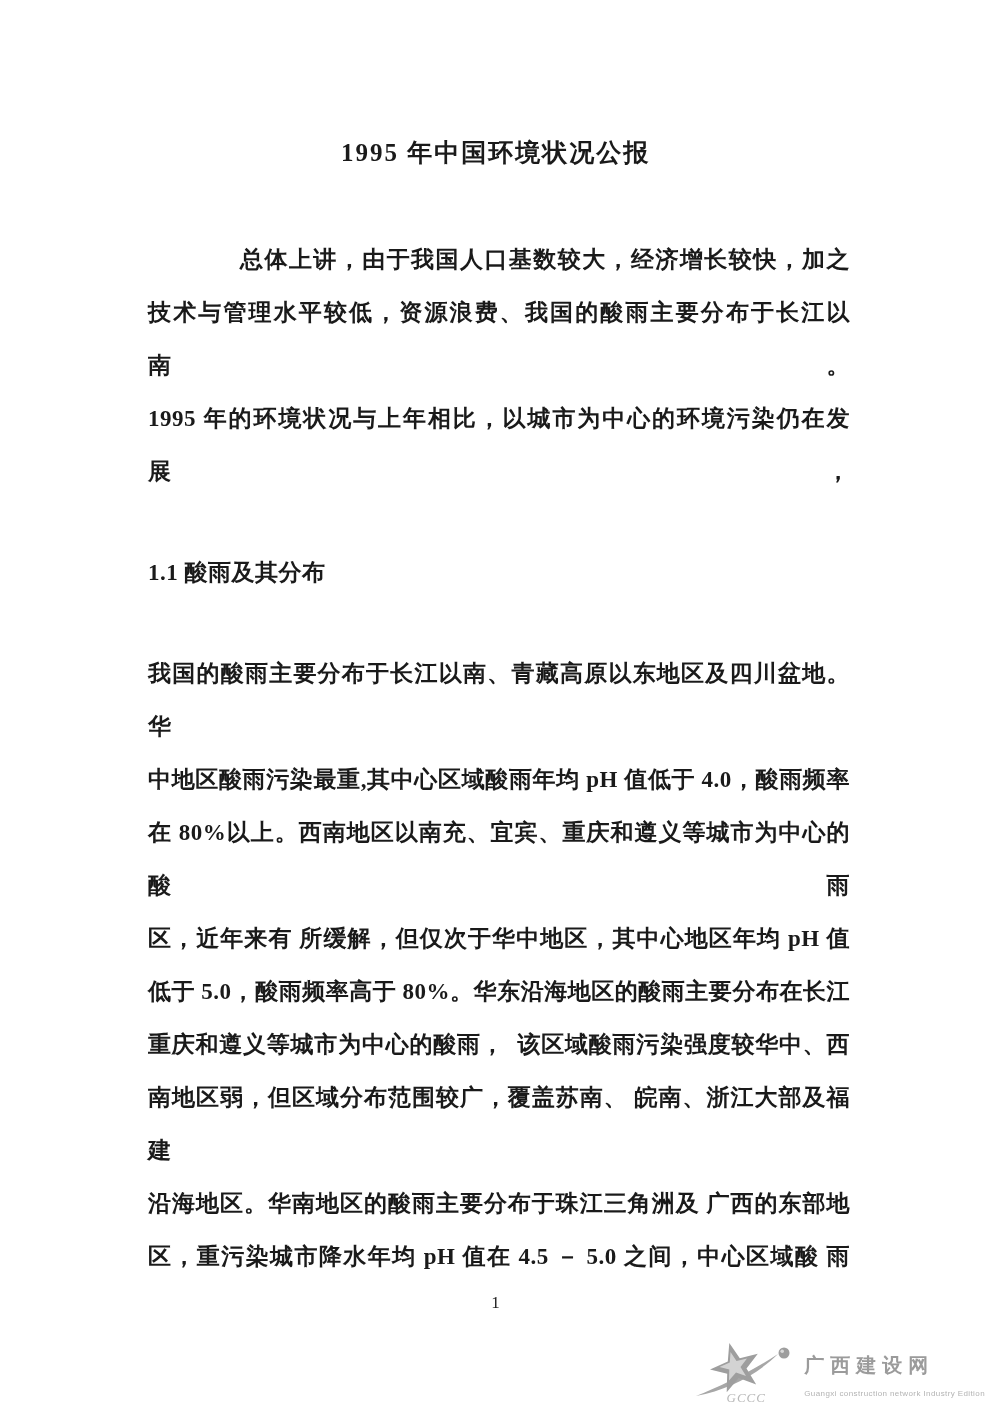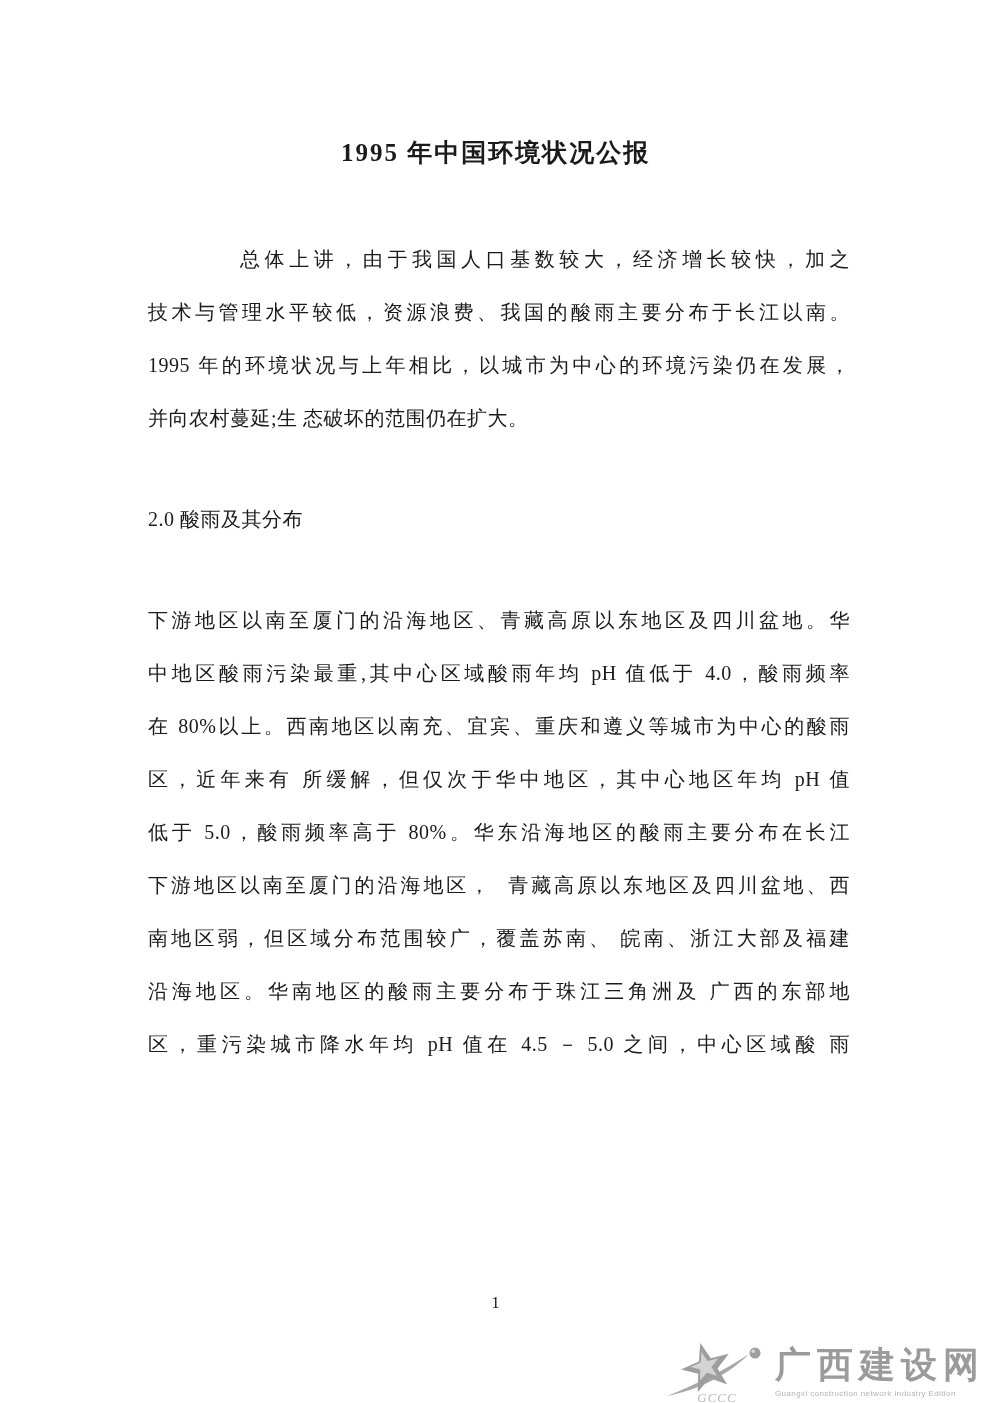--- a/index.html
+++ b/index.html
@@ -26,26 +26,27 @@
   }
   .body-text {
     position: absolute;
     left: 148px;
     top: 233px;
     width: 702px;
   }
   .para { margin: 0; }
   .para + .para { margin-top: 48px; }
   .line {
-    font-size: 20px;
+    font-size: 23px;
     line-height: 53px;
     text-align: justify;
     text-align-last: justify;
     white-space: pre-wrap;
     letter-spacing: 0.5px;
+    font-weight: bold;
   }
   .line.short { text-align-last: left; }
   .line.indent { text-indent: 92px; }
   .page-number {
     position: absolute;
     top: 1293px;
     left: 0;
     width: 100%;
     text-align: center;
     font-size: 17px;
@@ -67,21 +68,21 @@
   }
   .wm-logo-caption {
     font-size: 13px;
     font-style: italic;
     color: #b8b8b8;
     margin-top: -12px;
     letter-spacing: 1px;
   }
   .wm-text-col { padding-top: 10px; }
   .wm-name {
-    font-size: 36px;
+    font-size: 20px;
     line-height: 30px;
     letter-spacing: 6px;
     color: #9b9b9b;
     font-weight: bold;
     font-family: "Liberation Serif", "DejaVu Serif", serif;
   }
   .wm-sub {
     font-size: 8px;
     color: #b3b3b3;
     letter-spacing: 0.4px;
@@ -94,32 +95,31 @@
 
 <div class="page">
 
   <h1 class="doc-title">1995 年中国环境状况公报</h1>
 
   <div class="body-text">
     <div class="para">
         <div class="line indent">总体上讲，由于我国人口基数较大，经济增长较快，加之</div>
         <div class="line">技术与管理水平较低，资源浪费、我国的酸雨主要分布于长江以南。</div>
         <div class="line">1995 年的环境状况与上年相比，以城市为中心的环境污染仍在发展，</div>
-        <div class="line short">并向农村蔓延;生 态破坏的范围仍在扩大。</div>
       </div>
     <div class="para">
-        <div class="line short">2.0 酸雨及其分布</div>
+        <div class="line short">1.1 酸雨及其分布</div>
       </div>
     <div class="para">
-        <div class="line">下游地区以南至厦门的沿海地区、青藏高原以东地区及四川盆地。华</div>
+        <div class="line">我国的酸雨主要分布于长江以南、青藏高原以东地区及四川盆地。华</div>
         <div class="line">中地区酸雨污染最重,其中心区域酸雨年均 pH 值低于 4.0，酸雨频率</div>
         <div class="line">在 80%以上。西南地区以南充、宜宾、重庆和遵义等城市为中心的酸雨</div>
         <div class="line">区，近年来有 所缓解，但仅次于华中地区，其中心地区年均 pH 值</div>
         <div class="line">低于 5.0，酸雨频率高于 80%。华东沿海地区的酸雨主要分布在长江</div>
-        <div class="line">下游地区以南至厦门的沿海地区，  青藏高原以东地区及四川盆地、西</div>
+        <div class="line">重庆和遵义等城市为中心的酸雨，  该区域酸雨污染强度较华中、西</div>
         <div class="line">南地区弱，但区域分布范围较广，覆盖苏南、 皖南、浙江大部及福建</div>
         <div class="line">沿海地区。华南地区的酸雨主要分布于珠江三角洲及 广西的东部地</div>
         <div class="line">区，重污染城市降水年均 pH 值在 4.5 － 5.0 之间，中心区域酸 雨</div>
       </div>
   </div>
 
   <div class="page-number">1</div>
 
   <div class="watermark">
     <div class="wm-logo-col">

